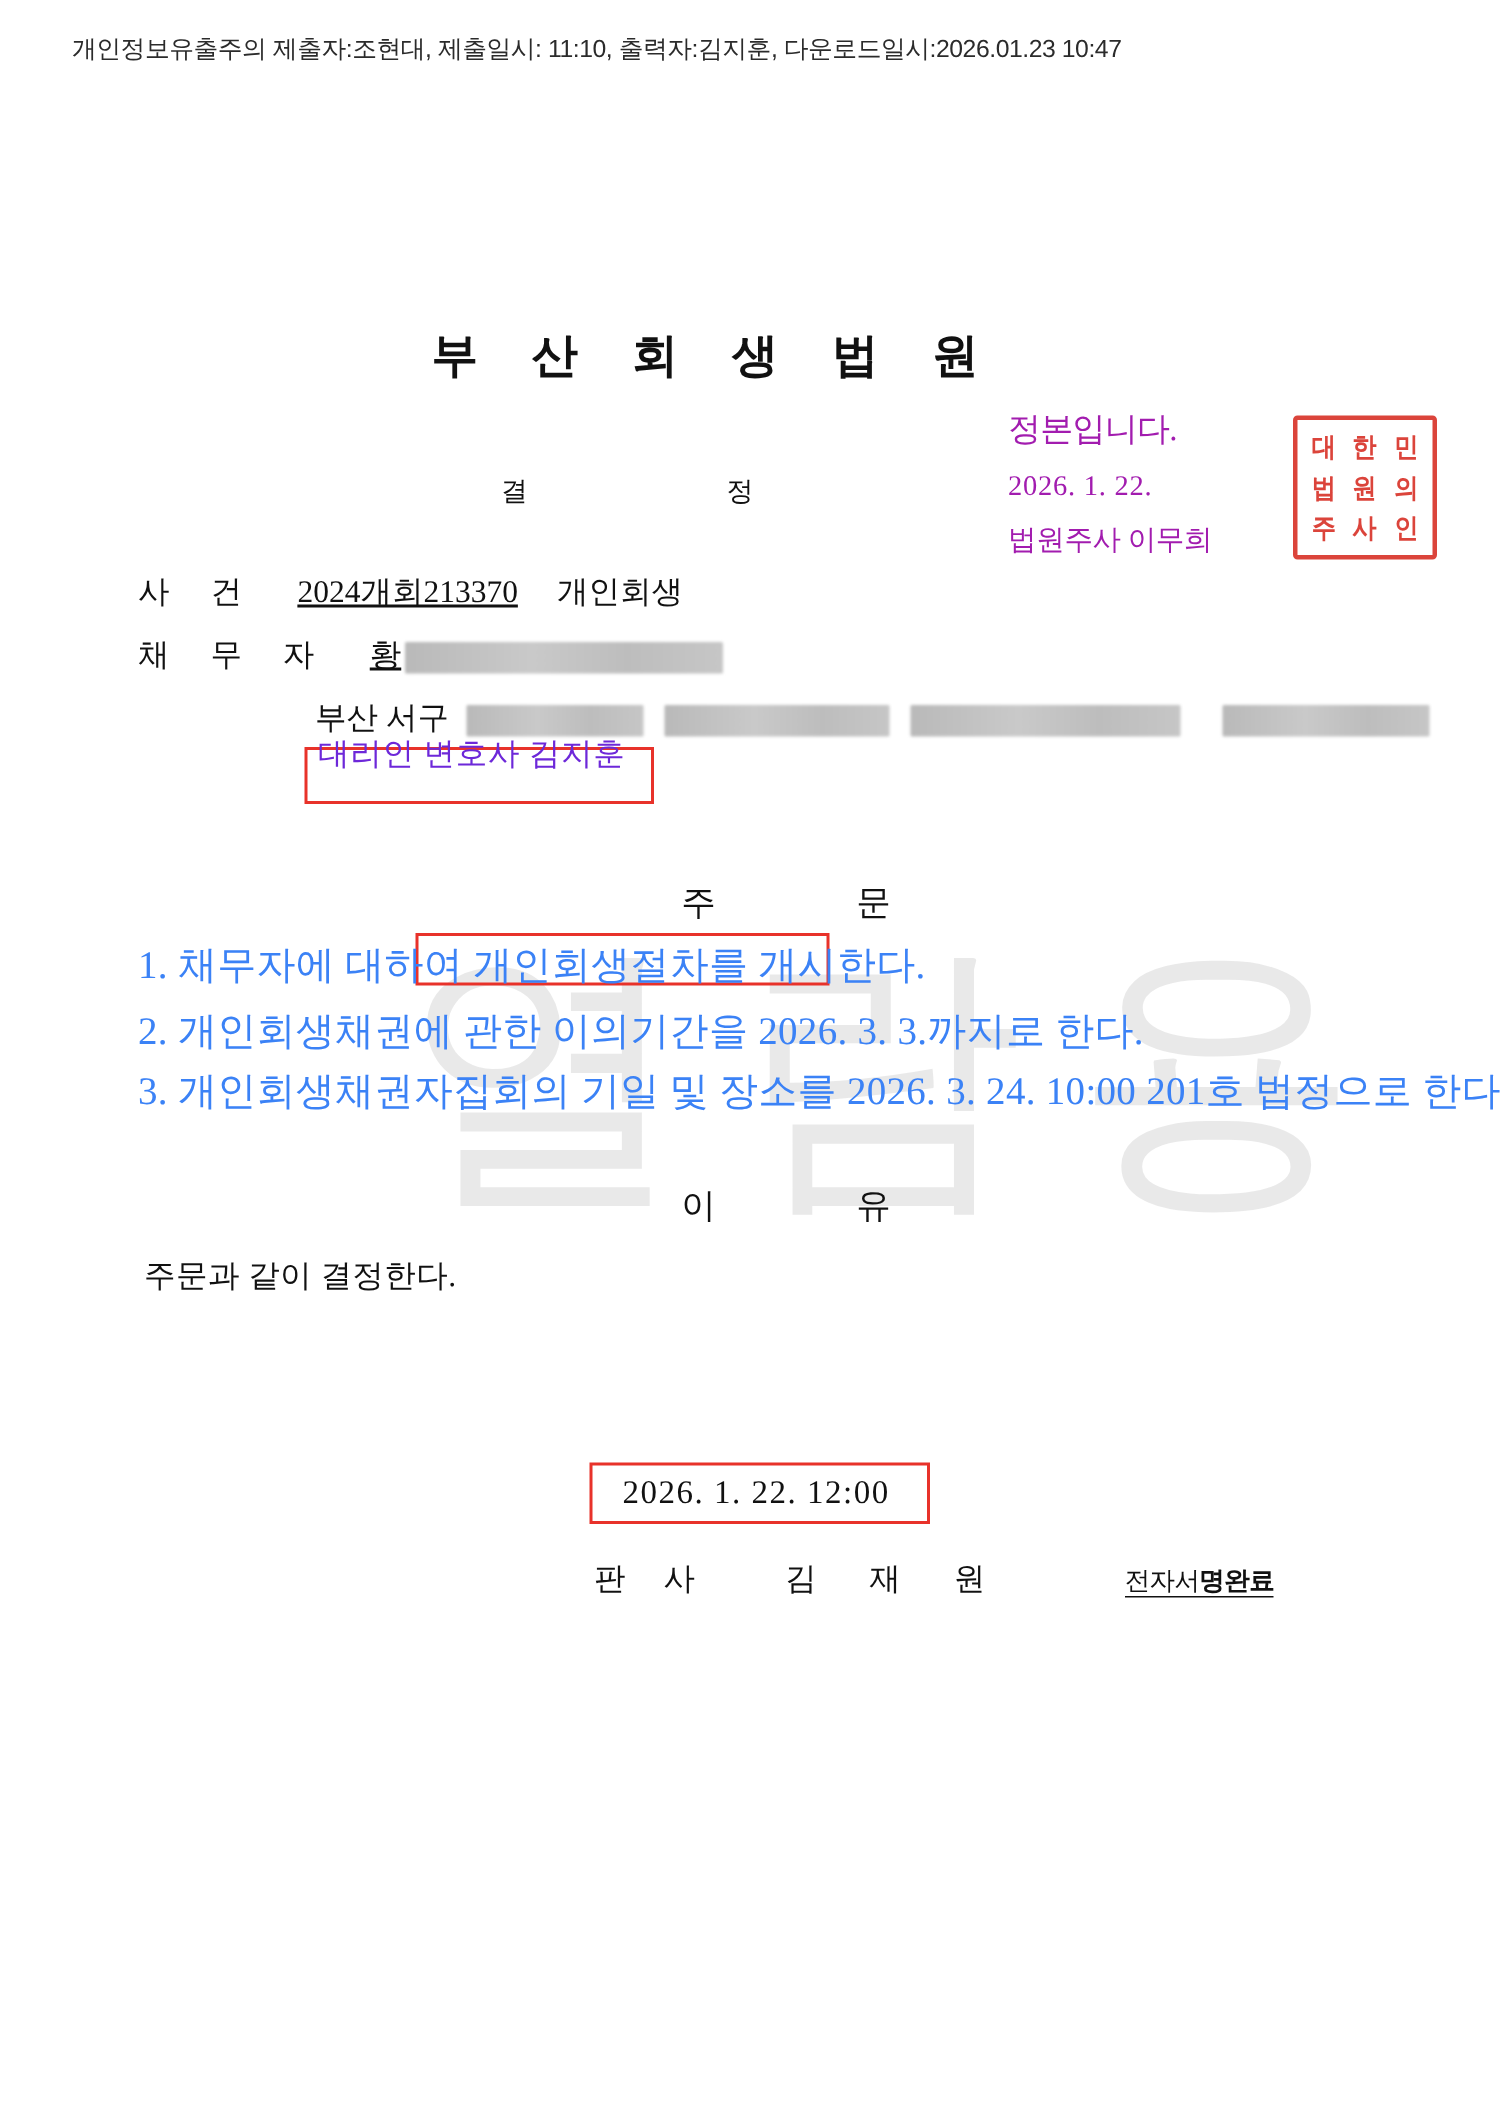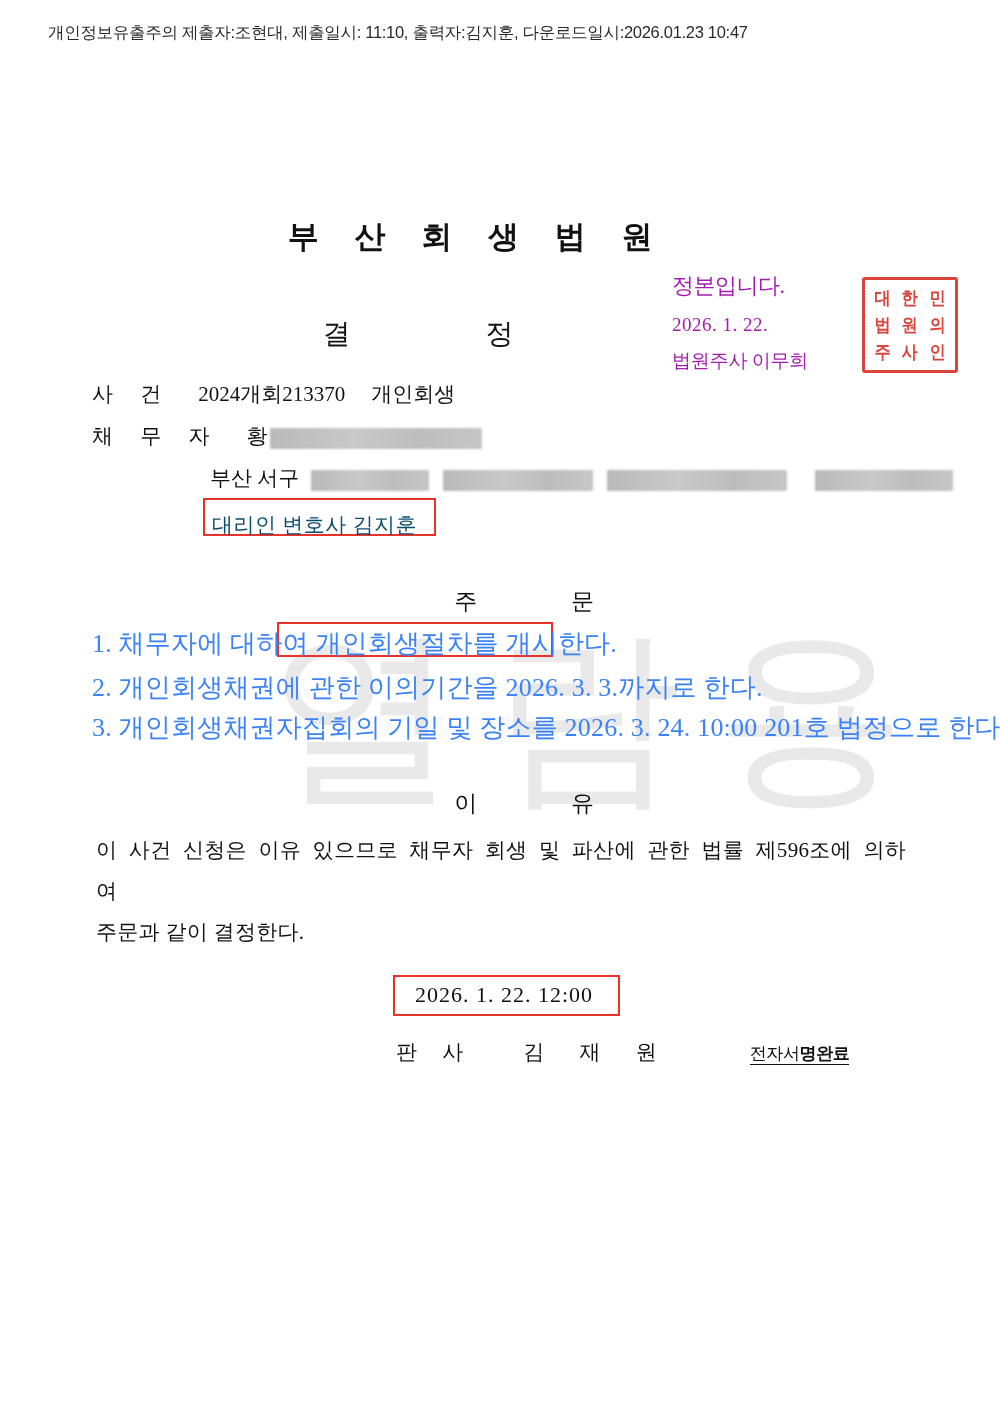--- a/index.html
+++ b/index.html
@@ -49,21 +49,21 @@
     text-indent: 14px;
     color: #111;
   }
 
   .decision-title {
     position: absolute;
     top: 315px;
     left: 0;
     width: 836px;
     text-align: center;
-    font-size: 28px;
+    font-size: 18px;
     letter-spacing: 64px;
     text-indent: 64px;
     color: #111;
   }
 
   
   .cert-block {
     position: absolute;
     top: 268px;
     left: 672px;
@@ -109,21 +109,21 @@
     color: #111;
     white-space: nowrap;
   }
   .label-spaced {
     letter-spacing: 11px;
   }
   .r-case   { top: 380px; left: 92px; }
   .r-debtor { top: 422px; left: 92px; }
   .r-addr   { top: 464px; left: 210px; }
 
-  .case-no { margin-left: 26px; }
+  .case-no { margin-left: 26px; text-decoration: underline; }
   .case-kind { margin-left: 26px; }
 
   
   .redact {
     display: inline-block;
     vertical-align: middle;
     height: 21px;
     background: linear-gradient(90deg,#b9b9b9,#c9c9c9 40%,#bdbdbd 70%,#c6c6c6);
     filter: blur(1.2px);
     border-radius: 1px;
@@ -145,24 +145,24 @@
   }
   .hl-order1 {
     top: 622px; left: 277px; width: 276px; height: 35px;
   }
   .hl-date {
     top: 975px; left: 393px; width: 227px; height: 41px;
   }
 
   .agent-text {
     position: absolute;
-    top: 511px; left: 212px;
+    top: 488px; left: 212px;
     font-size: 21px;
     letter-spacing: 0.5px;
-    color: #0c4a6e;
+    color: #6d28d9;
   }
 
   
   .sec-head {
     position: absolute;
     left: 0; width: 1000px;
     text-align: center;
     font-size: 23px;
     letter-spacing: 44px;
     text-indent: 44px;
@@ -312,21 +312,20 @@
     </div>
 
     <div class="order-item o3">
       <span>3.</span>
       <span>개인회생채권자집회의 기일 및 장소를 2026. 3. 24. 10:00 201호 법정으로 한다.</span>
     </div>
 
     <div class="sec-head sec-iyu">이   유</div>
 
     <div class="reason">
-      <span class="l1">이 사건 신청은 이유 있으므로 채무자 회생 및 파산에 관한 법률 제596조에 의하여</span>
       <span class="l2">주문과 같이 결정한다.</span>
     </div>
 
     <div class="hl-box hl-date"></div>
     <div class="dec-date">2026. 1. 22. 12:00</div>
 
     <div class="judge-line">
       <span class="judge-label">판 사</span><span class="judge-name">김 재 원</span><span class="esign"><span>전자서</span><b>명완료</b></span>
     </div>
 

